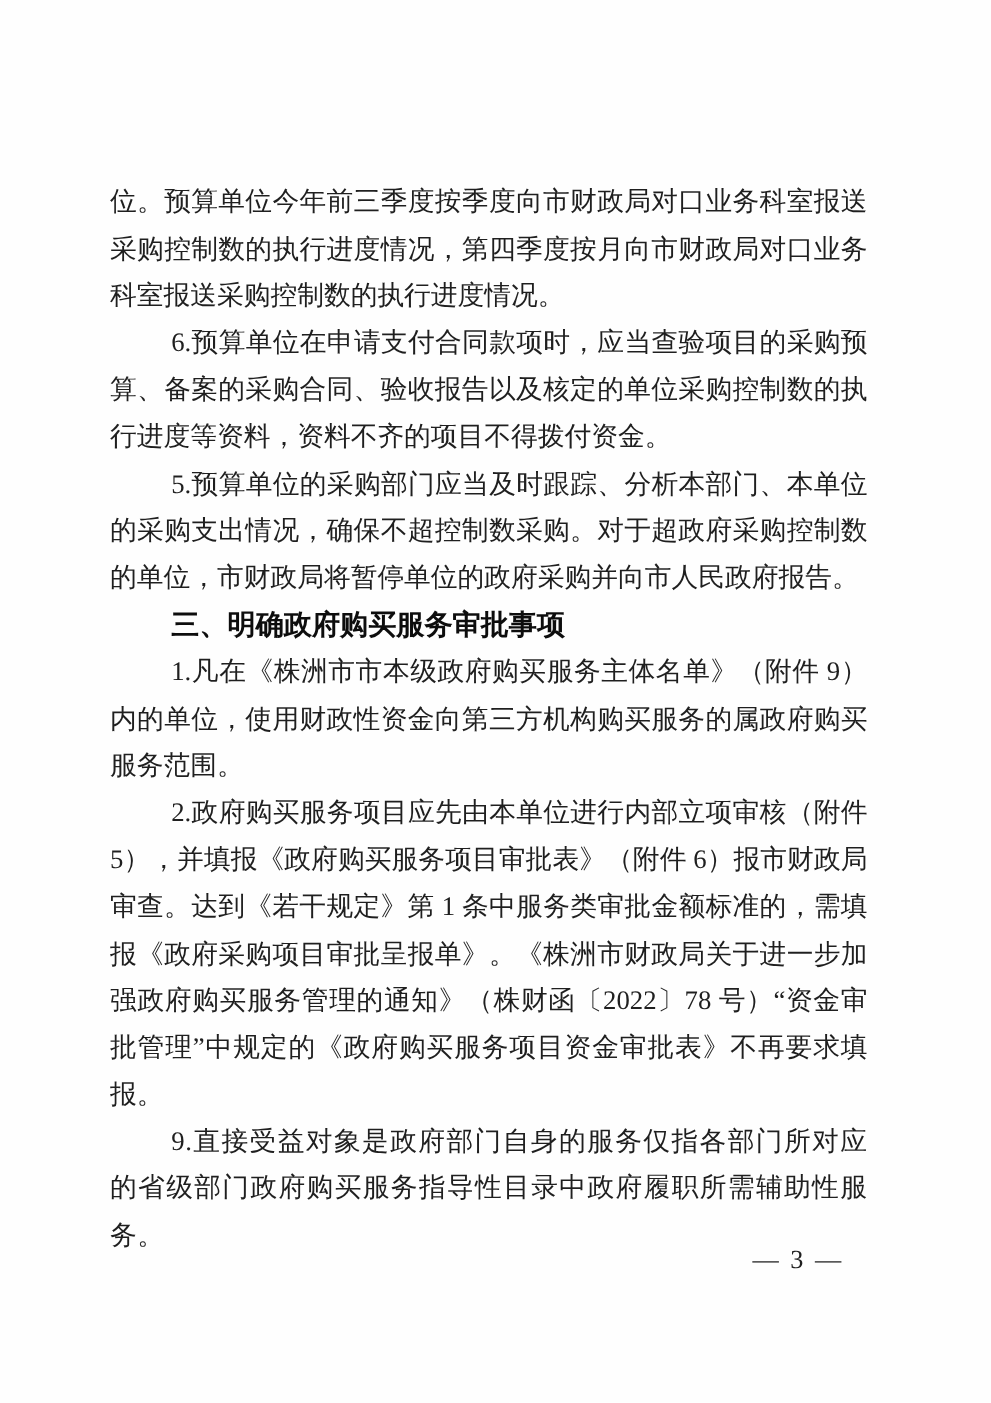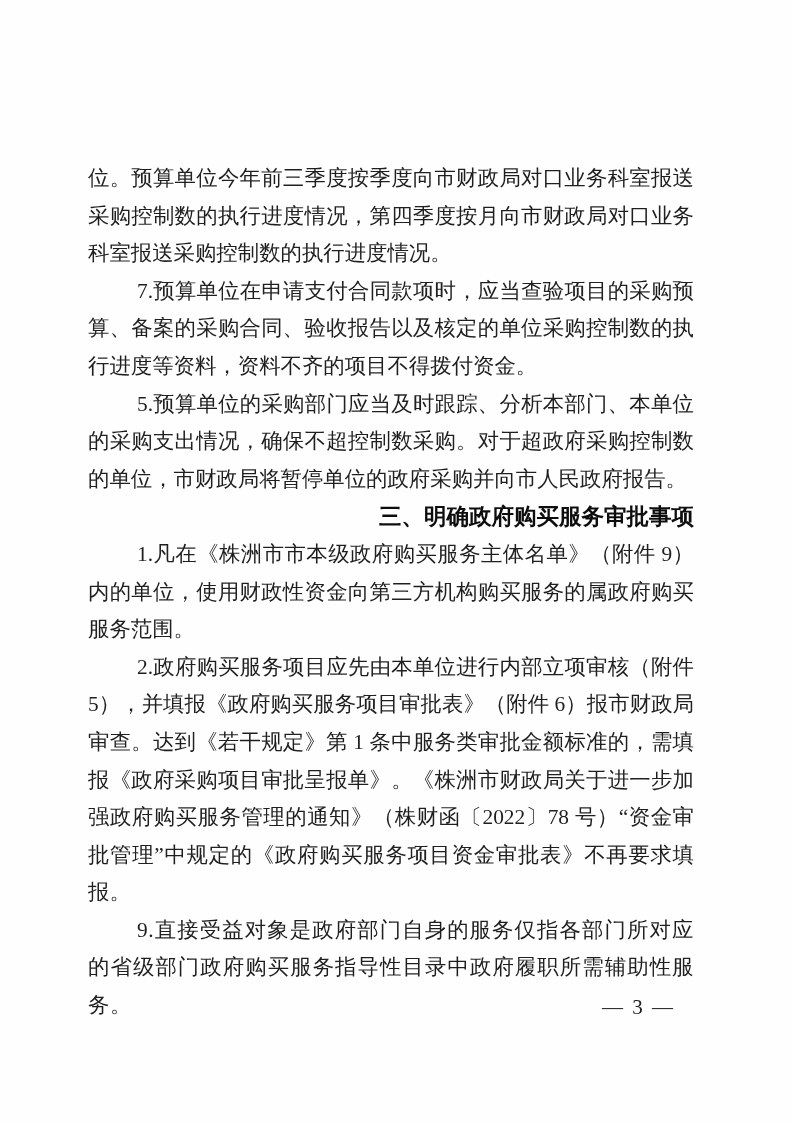--- a/index.html
+++ b/index.html
@@ -8,21 +8,21 @@
     width: 793px;
     height: 1122px;
     background: #fefefe;
     overflow: hidden;
     font-family: "Liberation Serif", "DejaVu Serif", serif;
     color: #1f1f1f;
   }
   .content {
     position: absolute;
     left: 88px;
-    top: 160px;
+    top: 143px;
     width: 606px;
     font-size: 21.4px;
     line-height: 37.6px;
     text-align: justify;
     text-justify: inter-character;
   }
   .content p {
     margin: 0;
     text-indent: 49px;
   }
@@ -33,39 +33,39 @@
     letter-spacing: 0.5px;
   }
   .content h2 {
     margin: 0;
     text-indent: 49px;
     font-size: 22.5px;
     font-weight: bold;
     color: #0d0d0d;
     font-family: "Liberation Sans", "DejaVu Sans", sans-serif;
     line-height: 37.6px;
-    text-align: right;
+    text-align: left;
   }
   .page-number {
     position: absolute;
     top: 995px;
     right: 118px;
     font-size: 21px;
     letter-spacing: 2px;
     color: #1f1f1f;
     white-space: nowrap;
   }
 </style>
 </head>
 <body>
 
 <div class="page">
   <div class="content">
     <p class="continuation">位。预算单位今年前三季度按季度向市财政局对口业务科室报送采购控制数的执行进度情况，第四季度按月向市财政局对口业务科室报送采购控制数的执行进度情况。</p>
-    <p>7.预算单位在申请支付合同款项时，应当查验项目的采购预算、备案的采购合同、验收报告以及核定的单位采购控制数的执行进度等资料，资料不齐的项目不得拨付资金。</p>
+    <p>6.预算单位在申请支付合同款项时，应当查验项目的采购预算、备案的采购合同、验收报告以及核定的单位采购控制数的执行进度等资料，资料不齐的项目不得拨付资金。</p>
     <p>5.预算单位的采购部门应当及时跟踪、分析本部门、本单位的采购支出情况，确保不超控制数采购。对于超政府采购控制数的单位，市财政局将暂停单位的政府采购并向市人民政府报告。</p>
     <h2>三、明确政府购买服务审批事项</h2>
     <p>1.凡在《株洲市市本级政府购买服务主体名单》（附件 9）内的单位，使用财政性资金向第三方机构购买服务的属政府购买服务范围。</p>
     <p>2.政府购买服务项目应先由本单位进行内部立项审核（附件 5），并填报《政府购买服务项目审批表》（附件 6）报市财政局审查。达到《若干规定》第 1 条中服务类审批金额标准的，需填报《政府采购项目审批呈报单》。《株洲市财政局关于进一步加强政府购买服务管理的通知》（株财函〔2022〕78 号）“资金审批管理”中规定的《政府购买服务项目资金审批表》不再要求填报。</p>
     <p class="tight">9.直接受益对象是政府部门自身的服务仅指各部门所对应的省级部门政府购买服务指导性目录中政府履职所需辅助性服务。</p>
   </div>
   <div class="page-number">— 3 —</div>
 </div>
 
 </body></html>

